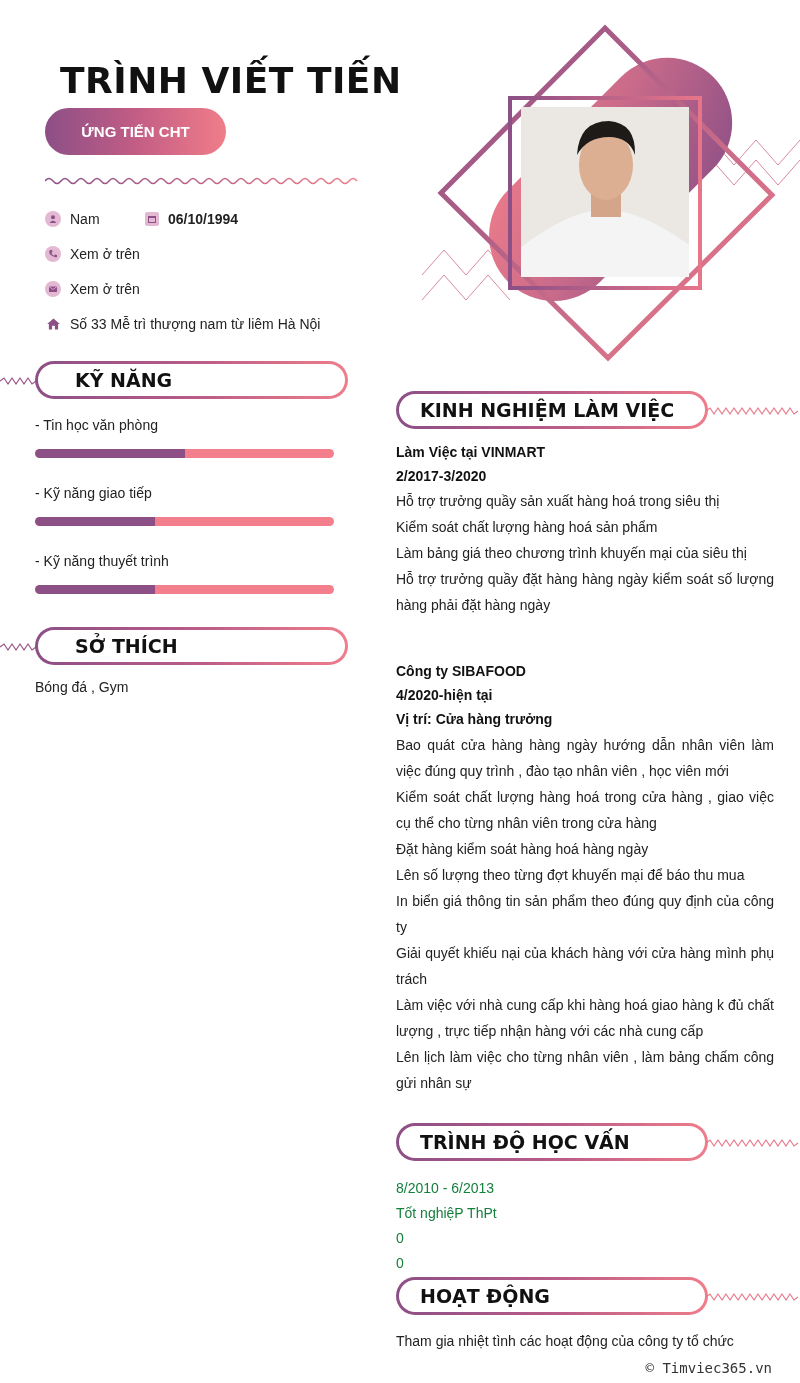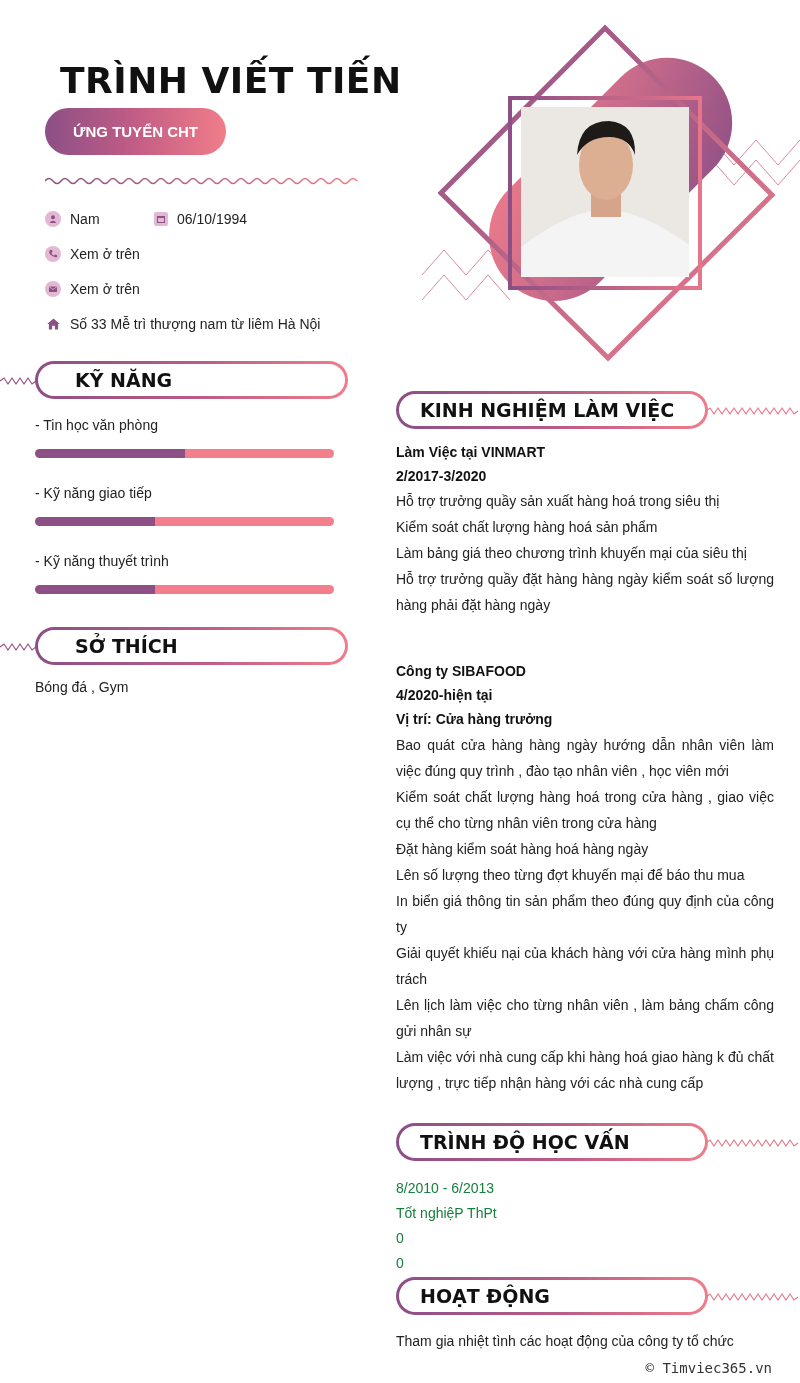--- a/index.html
+++ b/index.html
@@ -75,42 +75,42 @@
   <svg width="168" height="170" viewBox="0 0 168 170">
     <rect width="168" height="170" fill="#ebe8e3"></rect>
     <path d="M0,170 L0,140 Q40,110 70,104 L98,104 Q130,110 168,138 L168,170 Z" fill="#f4f4f4"></path>
     <rect x="70" y="80" width="30" height="30" fill="#d5a58a"></rect>
     <ellipse cx="85" cy="58" rx="27" ry="35" fill="#dcae92"></ellipse>
     <path d="M56,48 Q58,14 88,14 Q115,16 114,48 Q108,30 88,30 Q66,30 56,48 Z" fill="#1e1a18"></path>
   </svg>
 </div>
 
 <div class="abs name">TRÌNH VIẾT TIẾN</div>
-<div class="abs position-pill">ỨNG TUYỂN CHT</div>
+<div class="abs position-pill">ỨNG TIẾN CHT</div>
 
 <svg class="abs wave-top" width="315" height="12" viewBox="0 0 315 12">
   <defs>
       <linearGradient id="gWave" x1="0" x2="1">
         <stop offset="0%" stop-color="#8c4f86"></stop>
         <stop offset="100%" stop-color="#ef7d8a"></stop>
       </linearGradient>
     </defs>
   <path d="M0,6 q4,-5 8,0 t8,0 t8,0 t8,0 t8,0 t8,0 t8,0 t8,0 t8,0 t8,0 t8,0 t8,0 t8,0 t8,0 t8,0 t8,0 t8,0 t8,0 t8,0 t8,0 t8,0 t8,0 t8,0 t8,0 t8,0 t8,0 t8,0 t8,0 t8,0 t8,0 t8,0 t8,0 t8,0 t8,0 t8,0 t8,0 t8,0 t8,0 t8,0" fill="none" stroke="url(#gWave)" stroke-width="1.5"></path>
 </svg>
 
 <div class="abs contact-row" style="left:45px;top:211px;">
   <span class="c-icon">
       <svg viewBox="0 0 10 10">
         <circle cx="5" cy="3.3" r="2" fill="#8c4f86"></circle>
         <path d="M1.5,9 Q5,4.5 8.5,9 Z" fill="#8c4f86"></path>
       </svg>
     </span>
   <span>Nam</span>
 </div>
-<div class="abs contact-row" style="left:154px;top:211px;">
+<div class="abs contact-row" style="left:145px;top:211px;font-weight:bold;">
   <span class="c-icon sq" style="background:#e2b8d3;width:14px;height:14px;">
       <svg viewBox="0 0 10 10">
         <rect x="1" y="2" width="8" height="7" fill="#8c4f86"></rect>
         <rect x="2" y="4" width="6" height="4" fill="#e2b8d3"></rect>
       </svg>
     </span>
   <span>06/10/1994</span>
 </div>
 <div class="abs contact-row" style="left:45px;top:246px;">
   <span class="c-icon">
@@ -182,22 +182,22 @@
 <div class="abs" style="left:396px;top:659px;width:378px;">
   <div class="rt-b">Công ty SIBAFOOD</div>
   <div class="rt-b">4/2020-hiện tại</div>
   <div class="rt-b" style="margin-bottom:1px;">Vị trí: Cửa hàng trưởng</div>
   <div class="rt">Bao quát cửa hàng hàng ngày hướng dẫn nhân viên làm việc đúng quy trình , đào tạo nhân viên , học viên mới</div>
   <div class="rt">Kiểm soát chất lượng hàng hoá trong cửa hàng , giao việc cụ thể cho từng nhân viên trong cửa hàng</div>
   <div class="rt">Đặt hàng kiểm soát hàng hoá hàng ngày</div>
   <div class="rt">Lên số lượng theo từng đợt khuyến mại để báo thu mua</div>
   <div class="rt">In biển giá thông tin sản phẩm theo đúng quy định của công ty</div>
   <div class="rt">Giải quyết khiếu nại của khách hàng với cửa hàng mình phụ trách</div>
+  <div class="rt">Làm việc với nhà cung cấp khi hàng hoá giao hàng k đủ chất lượng , trực tiếp nhận hàng với các nhà cung cấp</div>
   <div class="rt">Lên lịch làm việc cho từng nhân viên , làm bảng chấm công gửi nhân sự</div>
-  <div class="rt">Làm việc với nhà cung cấp khi hàng hoá giao hàng k đủ chất lượng , trực tiếp nhận hàng với các nhà cung cấp</div>
 </div>
 
 <div class="abs sec" style="left:396px;top:1123px;width:312px;"></div>
 <div class="abs sec-title" style="left:420px;top:1131px;">TRÌNH ĐỘ HỌC VẤN</div>
 <svg class="abs" style="left:706px;top:1138px" width="94" height="10" viewBox="0 0 94 10">
     <path d="M0,5 l4,-3 l4,6 l4,-6 l4,6 l4,-6 l4,6 l4,-6 l4,6 l4,-6 l4,6 l4,-6 l4,6 l4,-6 l4,6 l4,-6 l4,6 l4,-6 l4,6 l4,-6 l4,6 l4,-6 l4,6 l4,-3" fill="none" stroke="#e77a8b" stroke-width="1.2"></path>
   </svg>
 <div class="abs" style="left:396px;top:1176px;width:378px;font-size:14px;color:#15803d;line-height:25px;">
   <div>8/2010 - 6/2013</div>
   <div>Tốt nghiệP ThPt</div>

